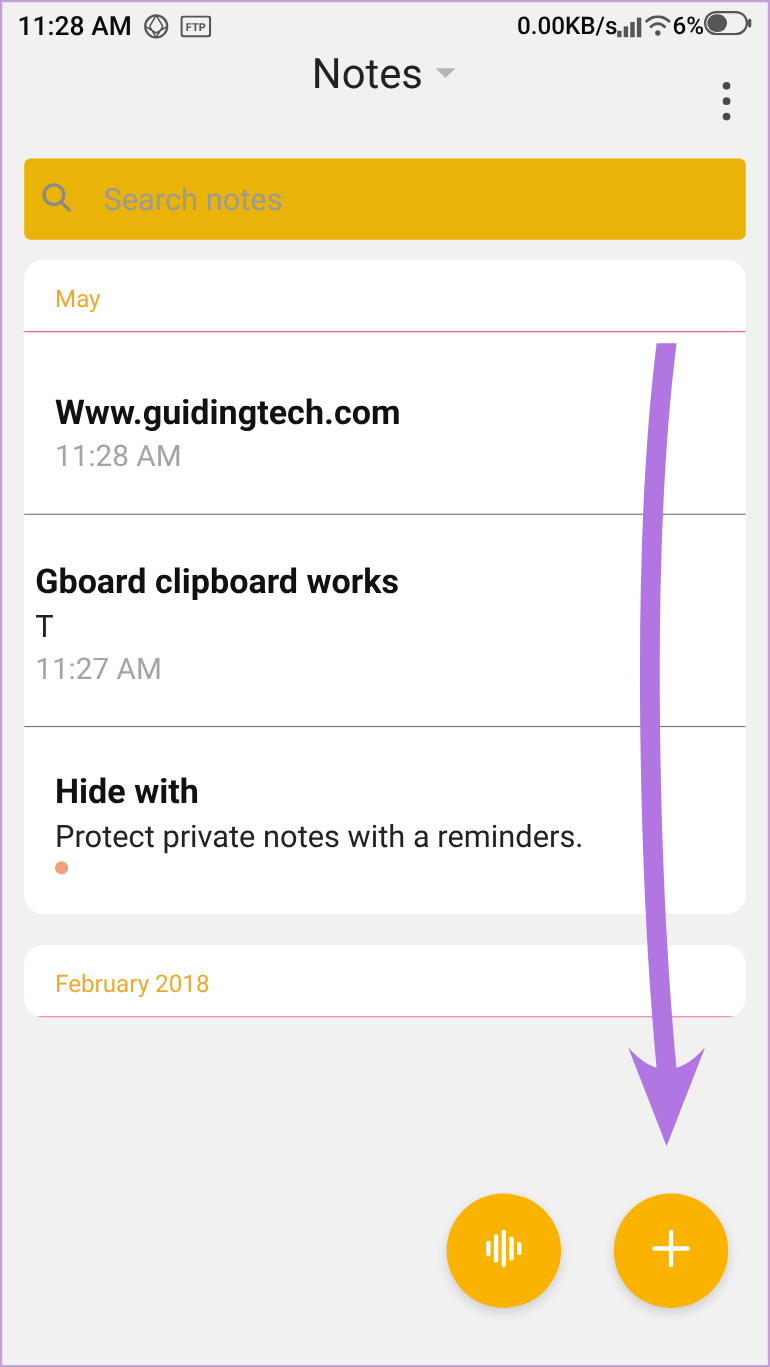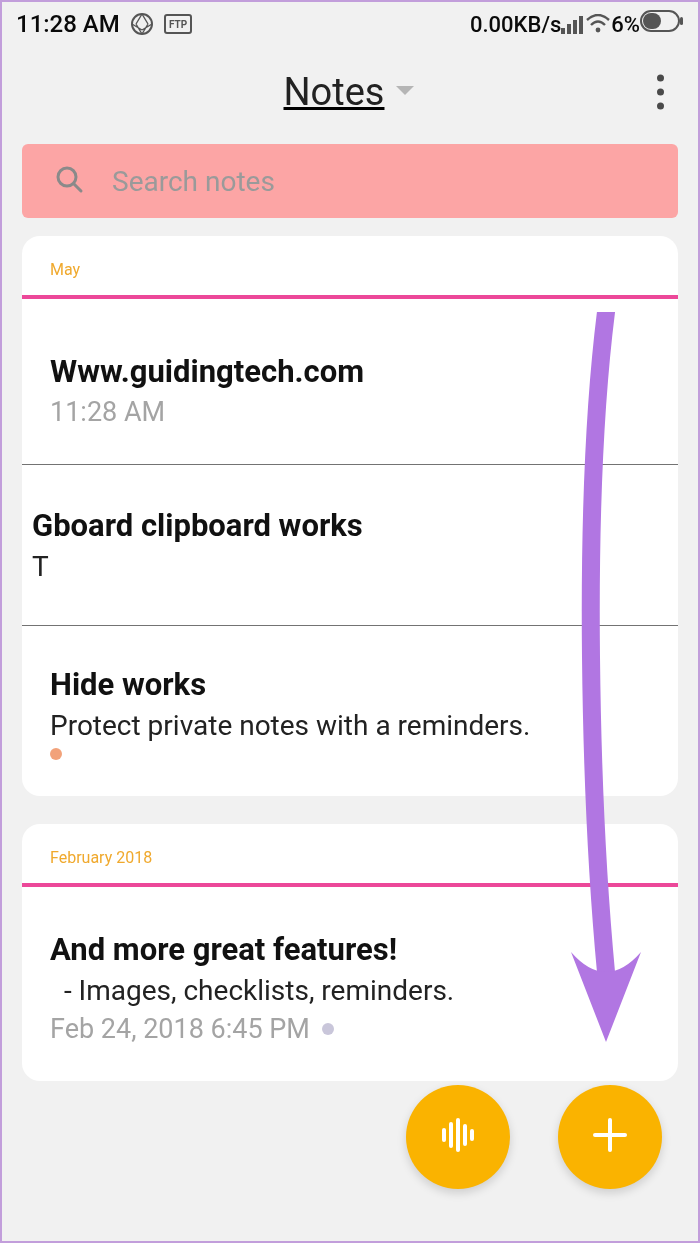--- a/index.html
+++ b/index.html
@@ -20,68 +20,67 @@
     font-weight: 500;
     color: #0a0a0a;
     justify-content: space-between;
   }
   .status-left { display: flex; align-items: center; gap: 10px; }
   .status-right { display: flex; align-items: center; gap: 0; }
   .status-right .txt { font-size: 22px; }
   .aperture-icon svg, .ftp-icon svg, .wifi-icon svg, .signal-icon svg, .battery-icon svg { display:block; }
   .header {
     display: flex;
-    align-items: center;
+    align-items: flex-start;
     justify-content: center;
     height: 92px;
     position: relative;
-    text-decoration: underline;
   }
   .title-wrap {
     display: flex;
     align-items: center;
     gap: 10px;
   }
   .title { font-size: 38px; font-weight: 400; color: #222; }
   .title-caret { color: #adadad; }
   .menu-btn {
     position: absolute;
     right: 34px;
     top: 50%;
     transform: translateY(-50%);
     display: flex; flex-direction: column; gap: 7px;
   }
   .menu-btn .dot { width: 7px; height: 7px; border-radius: 50%; background: #4a4a4a; }
   .search-bar {
     margin: 6px 20px 18px 20px;
-    background: #fca5a5;
+    background: #eab308;
     border-radius: 6px;
     height: 74px;
     display: flex;
     align-items: center;
-    padding: 0 32px;
+    padding: 0 14px;
     gap: 28px;
   }
   .search-bar input {
     border: none; background: transparent; outline: none;
     font-size: 28px; color: #555; width: 100%;
   }
   .search-bar input::placeholder { color: #9a9a9a; }
   .card {
     background: #fff;
     border-radius: 18px;
     margin: 0 20px 28px 20px;
     overflow: hidden;
   }
   .month-header {
     padding: 24px 28px 16px 28px;
     color: #f0a92d;
-    font-size: 16px;
+    font-size: 22px;
     font-weight: 400;
-    border-bottom: 4px solid #ec4899;
+    border-bottom: 1px solid #ec4899;
   }
   .note {
     padding: 54px 28px 36px 28px;
     border-bottom: 1px solid #737373;
   }
   .note:last-child { border-bottom: none; }
   .note-title {
     font-size: 31px;
     font-weight: 700;
     color: #111;
@@ -202,42 +201,37 @@
   <div class="note">
     <div class="note-title">Www.guidingtech.com</div>
     <div class="note-time">
         <span>11:28 AM</span>
       </div>
   </div>
 
   <div class="note" style="padding-top:42px;padding-left:10px;">
     <div class="note-title">Gboard clipboard works</div>
     <div class="note-sub">T</div>
+    <div class="note-time">
+        <span>11:27 AM</span>
+      </div>
   </div>
 
   <div class="note" style="padding-top:40px;">
-    <div class="note-title">Hide works</div>
+    <div class="note-title">Hide with</div>
     <div class="note-sub">Protect private notes with a reminders.</div>
     <div class="note-time">
       <span class="time-dot orange"></span>
     </div>
   </div>
 </div>
 
 <div class="card">
   <div class="month-header">February 2018</div>
 
-  <div class="note" style="padding-top:44px;">
-    <div class="note-title">And more great features!</div>
-    <div class="note-sub" style="white-space:pre;">  - Images, checklists, reminders.</div>
-    <div class="note-time">
-      <span>Feb 24, 2018 6:45 PM</span>
-      <span class="time-dot gray"></span>
-    </div>
-  </div>
 </div>
 
 <div class="fab-row">
   <div class="fab">
     <span>
       <svg width="46" height="46" viewBox="0 0 46 46">
         <line x1="9" y1="18" x2="9" y2="28" stroke="#fff" stroke-width="4" stroke-linecap="round"></line>
         <line x1="16" y1="12" x2="16" y2="34" stroke="#fff" stroke-width="4" stroke-linecap="round"></line>
         <line x1="23" y1="8" x2="23" y2="38" stroke="#fff" stroke-width="4" stroke-linecap="round"></line>
         <line x1="30" y1="14" x2="30" y2="32" stroke="#fff" stroke-width="4" stroke-linecap="round"></line>

